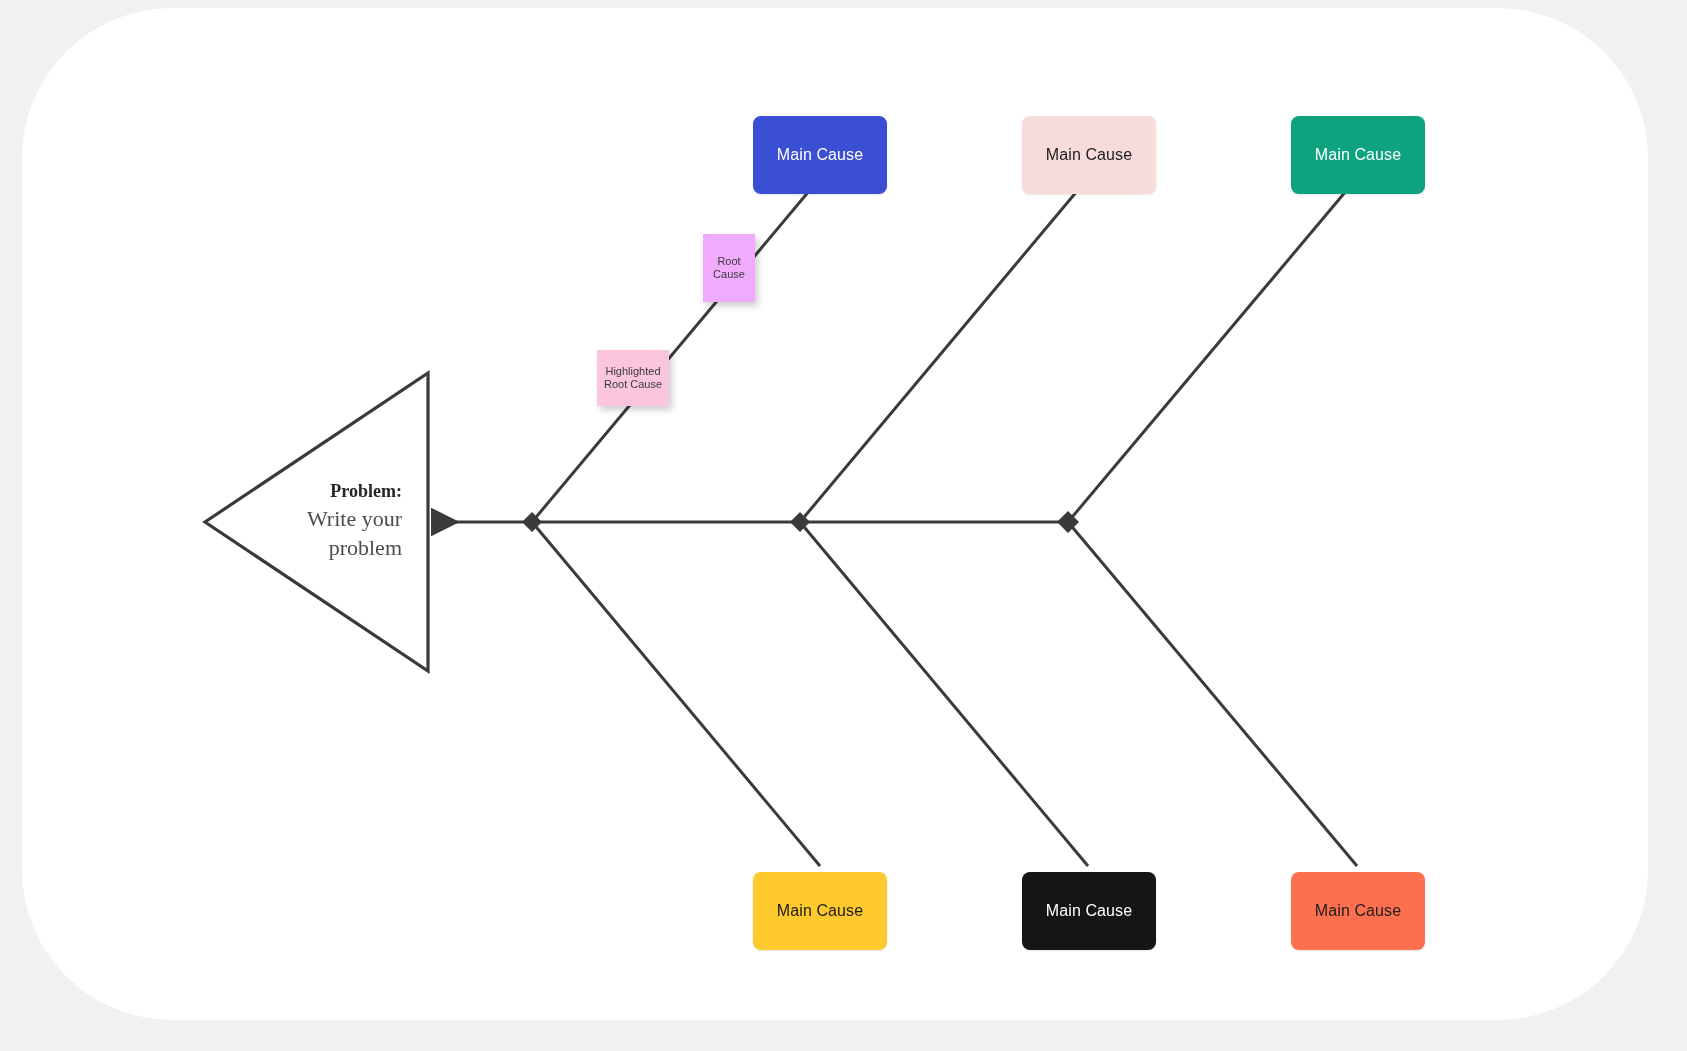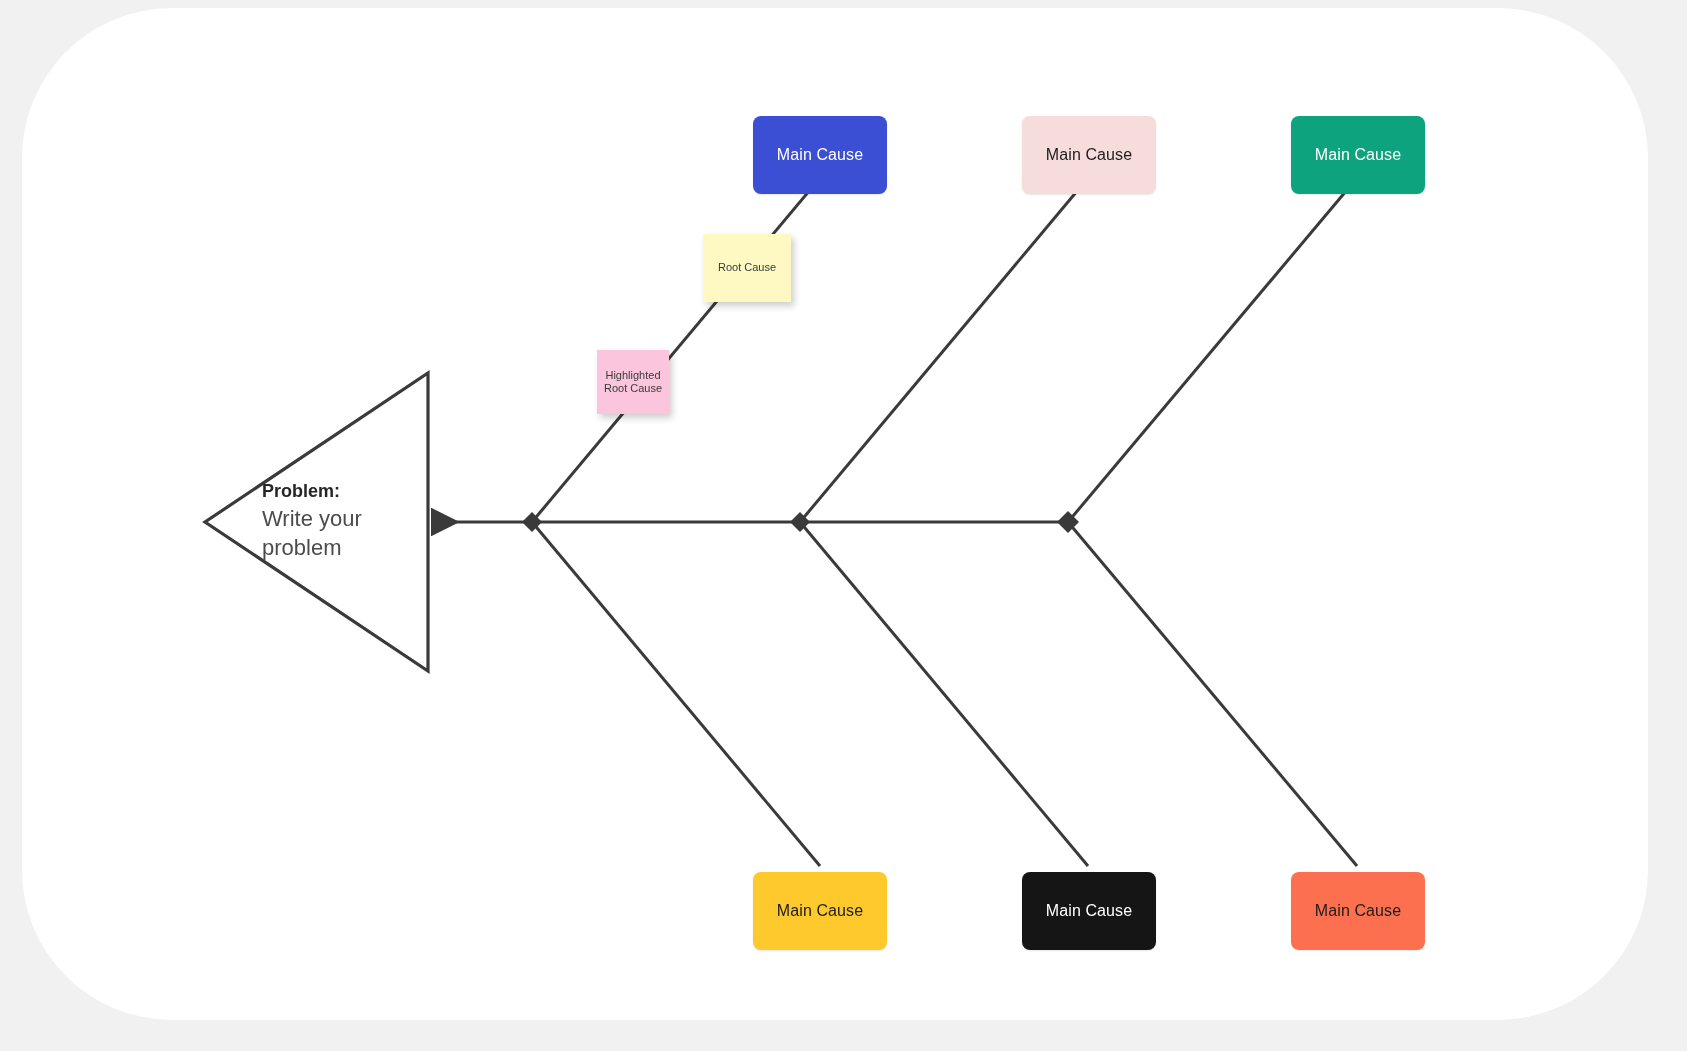--- a/index.html
+++ b/index.html
@@ -70,22 +70,23 @@
     color: #3a3a3a;
     box-shadow: 3px 4px 7px rgba(0,0,0,0.20);
   }
 
   
   #problem-text {
     position: absolute;
     left: 262px;
     top: 480px;
     width: 140px;
-    text-align: left;
+    text-align: right;
     line-height: 1.33;
+    font-family: Liberation Serif, serif;
   }
   #problem-text .lbl {
     font-size: 18px;
     font-weight: bold;
     color: #262626;
     display: block;
   }
   #problem-text .val {
     font-size: 22px;
     font-weight: normal;
@@ -146,22 +147,22 @@
     </div>
 
     <div class="cause-box" style="left:1000px; top:864px; background:#151515; color:#ffffff;">
       <span>Main Cause</span>
     </div>
 
     <div class="cause-box" style="left:1269px; top:864px; background:#fc7050; color:#1c1c1c;">
       <span>Main Cause</span>
     </div>
 
-    <div class="sticky" style="left:681px; top:226px; width:88px; height:68px; background:#fef9c3;">
+    <div class="sticky" style="left:681px; top:226px; width:52px; height:68px; background:#f0abfc;">
       <span>Root Cause</span>
     </div>
 
-    <div class="sticky" style="left:575px; top:342px; width:72px; height:64px; background:#fbc6dd;">
+    <div class="sticky" style="left:575px; top:342px; width:72px; height:56px; background:#fbc6dd;">
       <span>Highlighted Root Cause</span>
     </div>
 
   </div>
 </div>
 
 </body></html>

